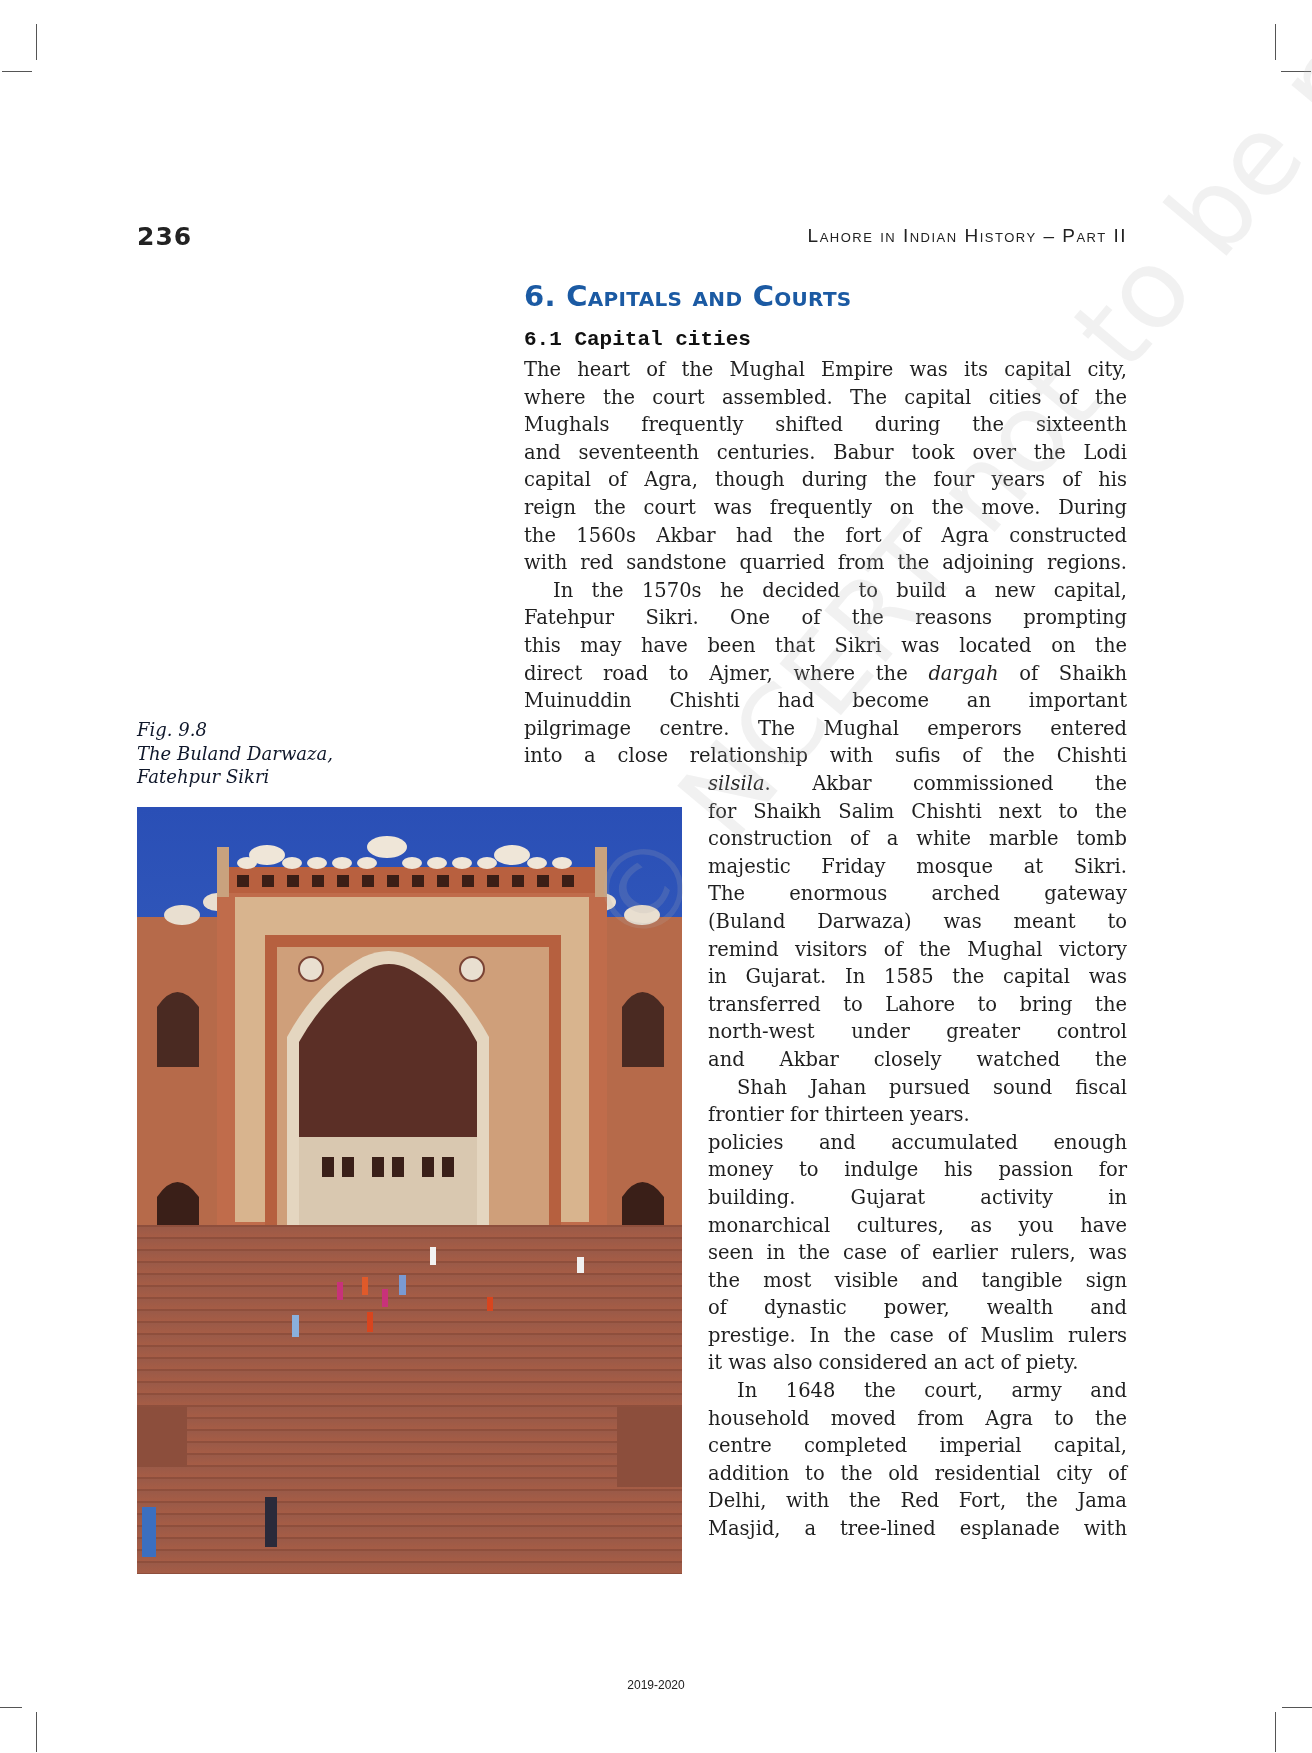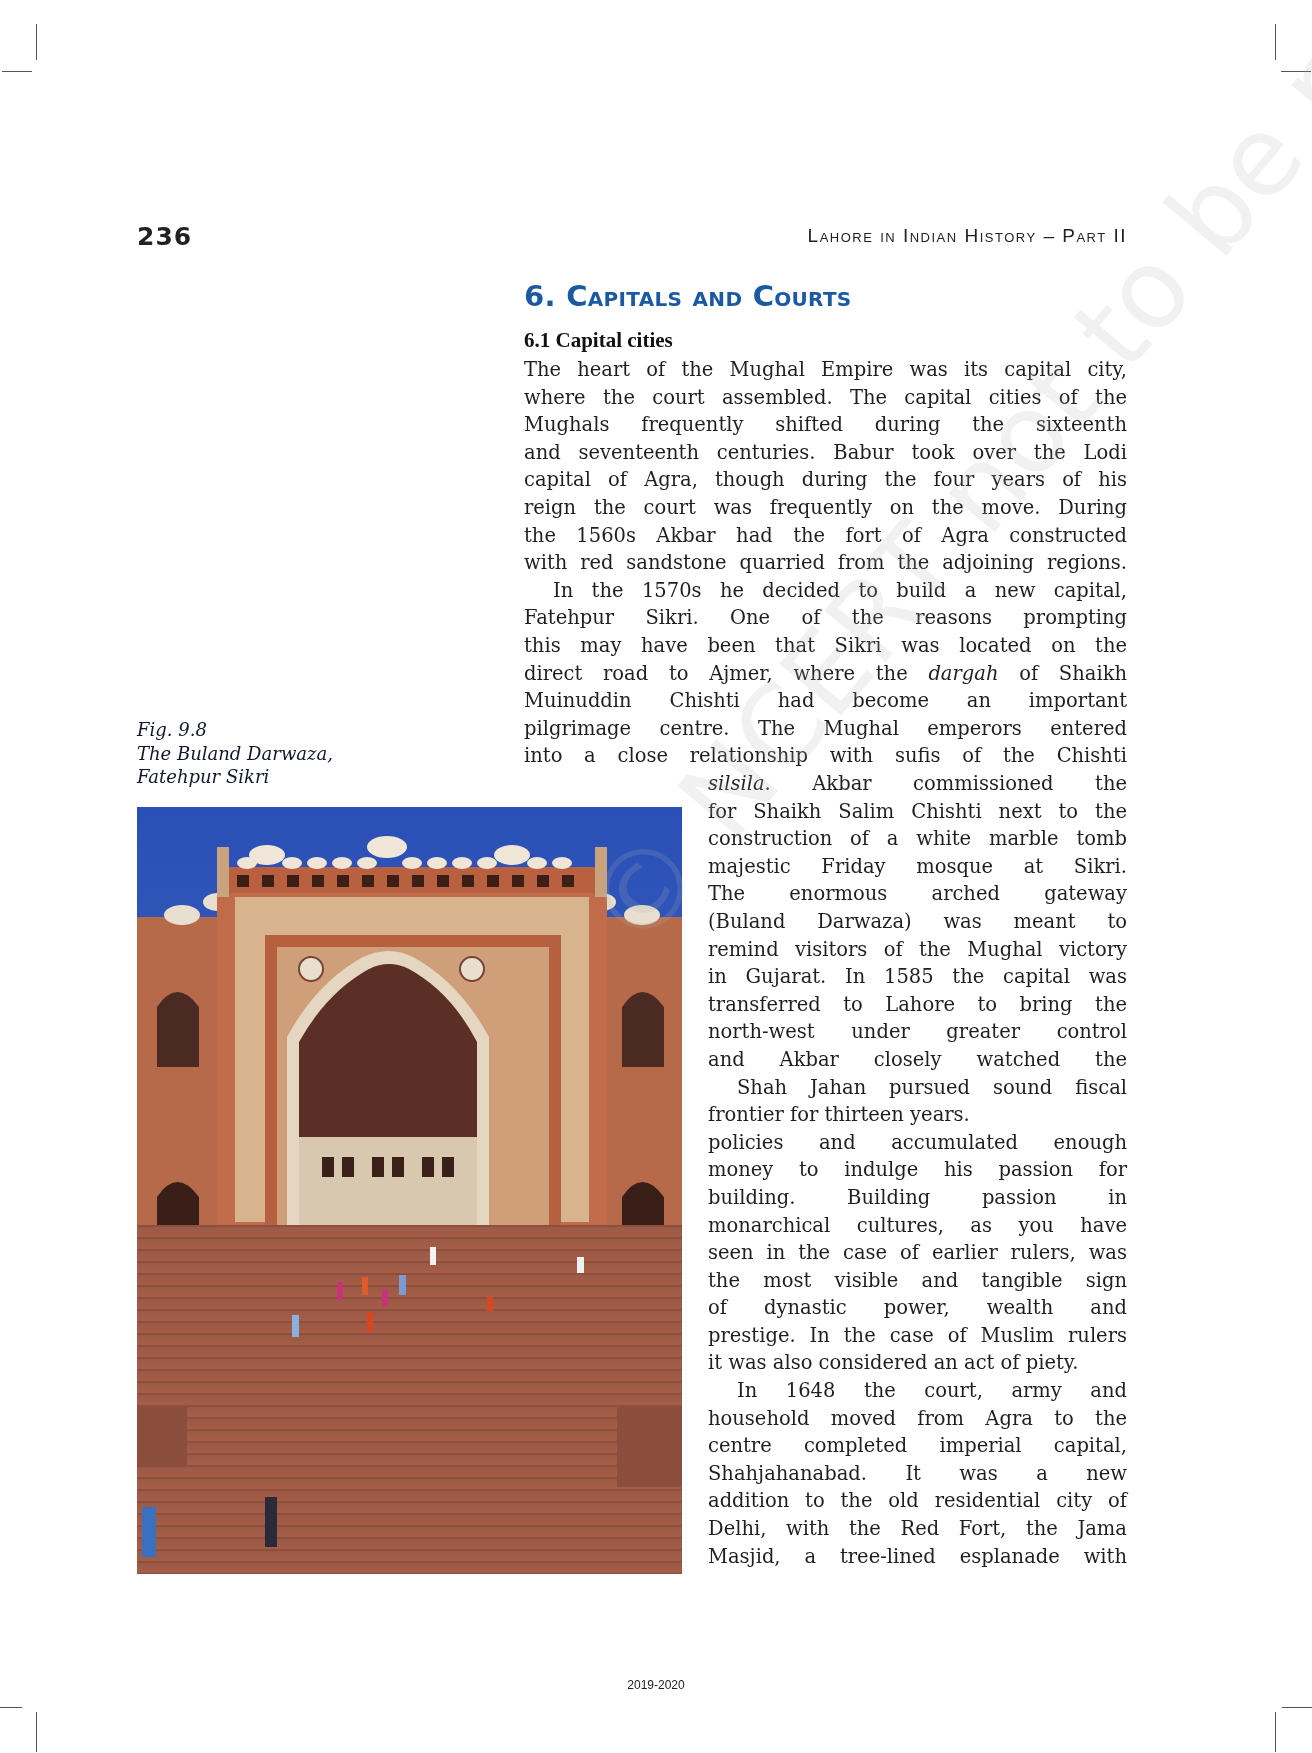--- a/index.html
+++ b/index.html
@@ -1,21 +1,21 @@
 <!DOCTYPE html>
 <html><head>
 <meta charset="utf-8">
 <style>
   html, body { margin: 0; padding: 0; background: #ffffff; }
   body { width: 1312px; height: 1753px; position: relative; overflow: hidden; font-family: "DejaVu Serif", serif; color: #1a1a1a; }
   .crop { position: absolute; background: #555; }
   #page-num { position: absolute; left: 137px; top: 222px; font-family: "DejaVu Sans", sans-serif; font-weight: bold; font-size: 25px; letter-spacing: 1px; color: #222; }
   #running-head { position: absolute; right: 185px; top: 225px; font-family: "Liberation Sans", sans-serif; font-size: 19px; letter-spacing: 1.5px; font-variant: small-caps; color: #222; font-weight: 500; }
   #chapter-heading { position: absolute; left: 524px; top: 279px; font-family: "DejaVu Sans", sans-serif; font-weight: bold; font-size: 29px; color: #1b5aa3; font-variant: small-caps; letter-spacing: 0.3px; }
-  #subheading { position: absolute; left: 524px; top: 328px; font-family: Liberation Serif, serif; font-weight: bold; font-size: 21px; color: #111; }
+  #subheading { position: absolute; left: 524px; top: 328px; font-family: Liberation Mono, monospace; font-weight: bold; font-size: 21px; color: #111; }
   .col { position: absolute; font-family: "DejaVu Serif", serif; font-size: 19.5px; line-height: 27.6px; text-align: justify; color: #1f1f1f; }
   #col-wide { left: 524px; top: 356px; width: 603px; }
   #col-narrow { left: 708px; top: 770px; width: 419px; }
   .line { display: block; text-align: justify; text-align-last: justify; white-space: nowrap; }
   .line.last { text-align-last: left; }
   .indent1 { padding-left: 29px; }
   em { font-style: italic; }
   #fig-caption { position: absolute; left: 137px; top: 718px; font-family: "DejaVu Serif", serif; font-style: italic; font-size: 18px; line-height: 23.5px; color: #0f172a; }
   #figure { position: absolute; left: 137px; top: 807px; width: 545px; height: 767px; overflow: hidden; }
   #watermark { position: absolute; left: 560px; top: 630px; width: 560px; height: 260px; transform: rotate(-50deg); transform-origin: center; font-family: "DejaVu Sans", sans-serif; font-size: 110px; color: rgba(180,180,180,0.18); pointer-events: none; white-space: nowrap; }
@@ -66,31 +66,30 @@
   <span class="line">(Buland Darwaza) was meant to</span>
   <span class="line">remind visitors of the Mughal victory</span>
   <span class="line">in Gujarat. In 1585 the capital was</span>
   <span class="line">transferred to Lahore to bring the</span>
   <span class="line">north-west under greater control</span>
   <span class="line">and Akbar closely watched the</span>
   <span class="line indent1">Shah Jahan pursued sound fiscal</span>
   <span class="line last">frontier for thirteen years.</span>
   <span class="line">policies and accumulated enough</span>
   <span class="line">money to indulge his passion for</span>
-  <span class="line">building. Building passion in</span>
+  <span class="line">building. Gujarat activity in</span>
   <span class="line">monarchical cultures, as you have</span>
   <span class="line">seen in the case of earlier rulers, was</span>
   <span class="line">the most visible and tangible sign</span>
   <span class="line">of dynastic power, wealth and</span>
   <span class="line">prestige. In the case of Muslim rulers</span>
   <span class="line last">it was also considered an act of piety.</span>
   <span class="line indent1">In 1648 the court, army and</span>
   <span class="line">household moved from Agra to the</span>
   <span class="line">centre completed imperial capital,</span>
-  <span class="line">Shahjahanabad. It was a new</span>
   <span class="line">addition to the old residential city of</span>
   <span class="line">Delhi, with the Red Fort, the Jama</span>
   <span class="line">Masjid, a tree-lined esplanade with</span>
 </div>
 
 <div id="fig-caption">
   <div>Fig. 9.8</div>
   <div>The Buland Darwaza,</div>
   <div>Fatehpur Sikri</div>
 </div>

